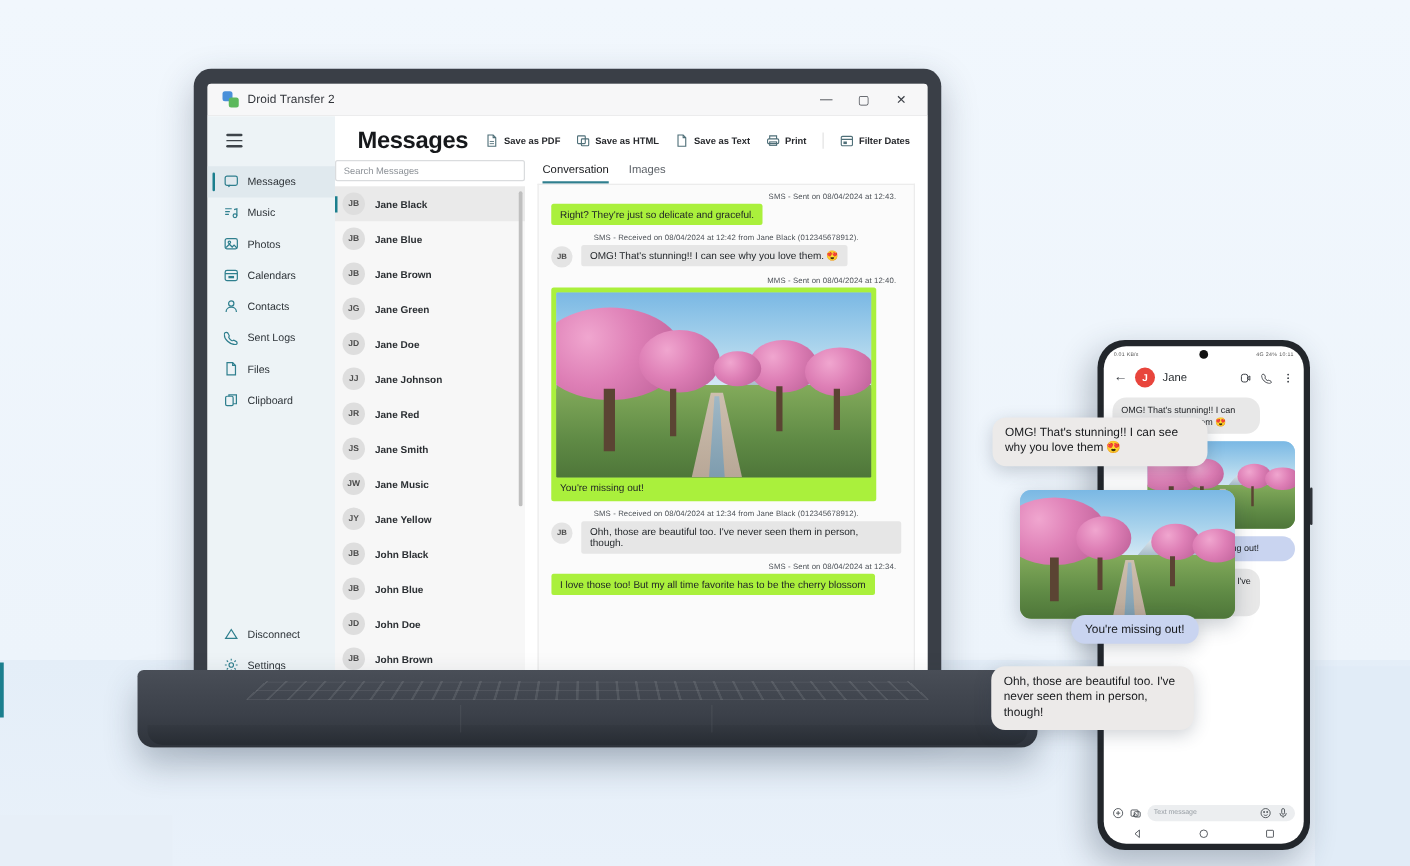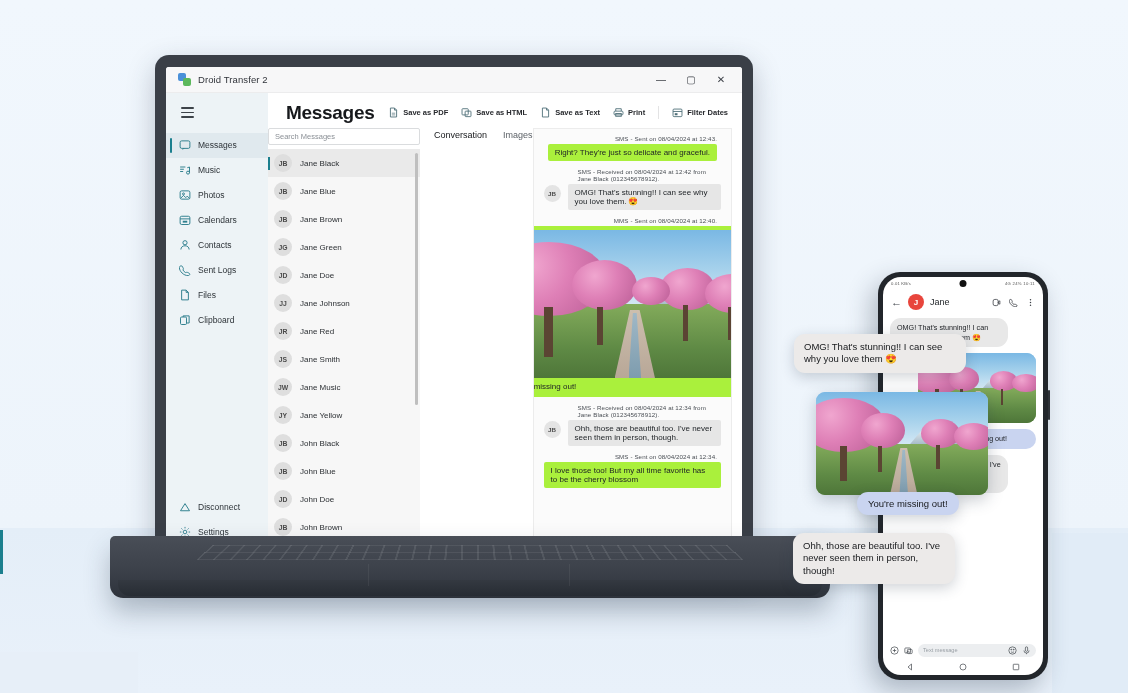--- a/index.html
+++ b/index.html
@@ -114,39 +114,39 @@
   .search-box input { border:0; outline:0; font-size:7.5px; color:#333; width:100%;
       font-family:"Liberation Sans",sans-serif; background:transparent; }
   .search-box input::placeholder { color:#8b9096; }
   .contacts-list { flex:1 1 auto; overflow:hidden; background:#f7f7f7; position:relative; }
   .contact { display:flex; align-items:center; height:28px; padding-left:6px; gap:8px;
       position:relative; cursor:pointer; }
   .contact.selected { background:#eaeaea; }
   .contact.selected::before { content:""; position:absolute; left:0; top:8px; width:2px; height:13px; background:#1b7f8e; }
   .avatar { width:18px; height:18px; border-radius:50%; background:#dedede; color:#4a4a4a;
       font-size:6.8px; font-weight:700; display:flex; align-items:center; justify-content:center; flex:0 0 auto; }
-  .contact-name { font-size:8px; color:#2b2f33; }
+  .contact-name { font-size:8px; color:#2b2f33;font-weight:bold; }
   .clist-scroll { position:absolute; right:2px; top:4px; width:3px; height:252px;
       background:#bfbfbf; border-radius:2px; }
 
   
-  .conv-col { flex:1 1 auto; display:flex; flex-direction:row; min-width:0; padding-left:10px; }
+  .conv-col { flex:1 1 auto; display:flex; flex-direction:column; min-width:0; padding-left:10px; }
   .tabs { display:flex; gap:16px; padding: 2px 0 0 4px; }
   .tab { font-size:9px; color:#5d6268; padding-bottom:5px; cursor:pointer; }
   .tab.active { color:#16181b; border-bottom:2px solid #2f7f8e; }
   .conv-pane { flex:1 1 auto; background:#fbfbfb; border:1px solid #ececec; border-bottom:0;
       margin-right:10px; overflow:hidden; padding: 6px 10px 0 10px; min-height:0; }
 
   .msg-row { margin-bottom: 7px; }
   .msg-row.out { text-align:right; }
   .meta { font-size:6.2px; color:#4a4f55; margin-bottom:2px; letter-spacing:.1px; }
   .msg-row.out .meta { padding-right:4px; }
   .msg-row.in .meta { padding-left:34px; }
   .bubble-line { display:flex; align-items:flex-start; gap:7px; }
-  .msg-row.out .bubble-line { justify-content:center; }
+  .msg-row.out .bubble-line { justify-content:flex-start; }
   .bubble { border-radius:2px; padding:4px 7px; font-size:8px; color:#1d2125;
       display:inline-block; text-align:left; max-width:330px; }
   .bubble.out { background:#aaf03c; }
   .bubble.in { background:#e6e6e6; }
   .bub-avatar { width:17px; height:17px; border-radius:50%; background:#e4e4e4; color:#4a4a4a;
       font-size:6.2px; font-weight:700; display:flex; align-items:center; justify-content:center; flex:0 0 auto; margin-top:1px; }
   .mms { background:#aaf03c; border-radius:2px; padding:4px; display:inline-block; text-align:left; }
   .mms-img { width:252px; height:148px; border-radius:1px; display:block; }
   .mms-cap { font-size:8px; color:#1d2125; padding:4px 3px 2px 3px; }
   .clip { overflow:hidden; }

